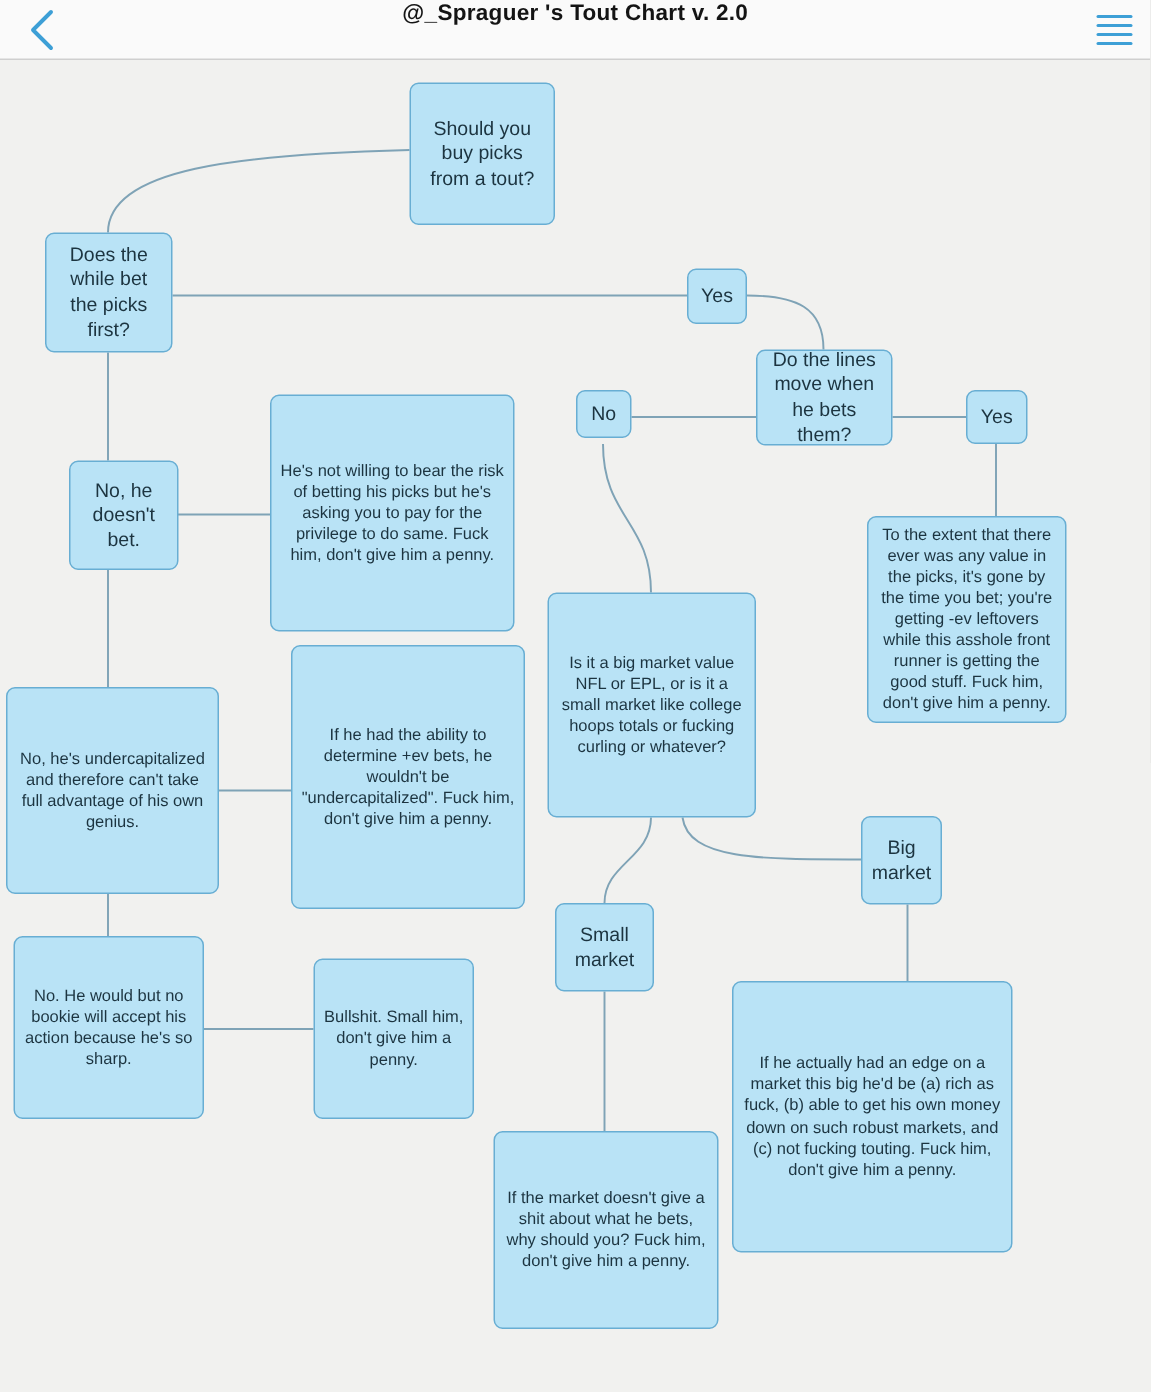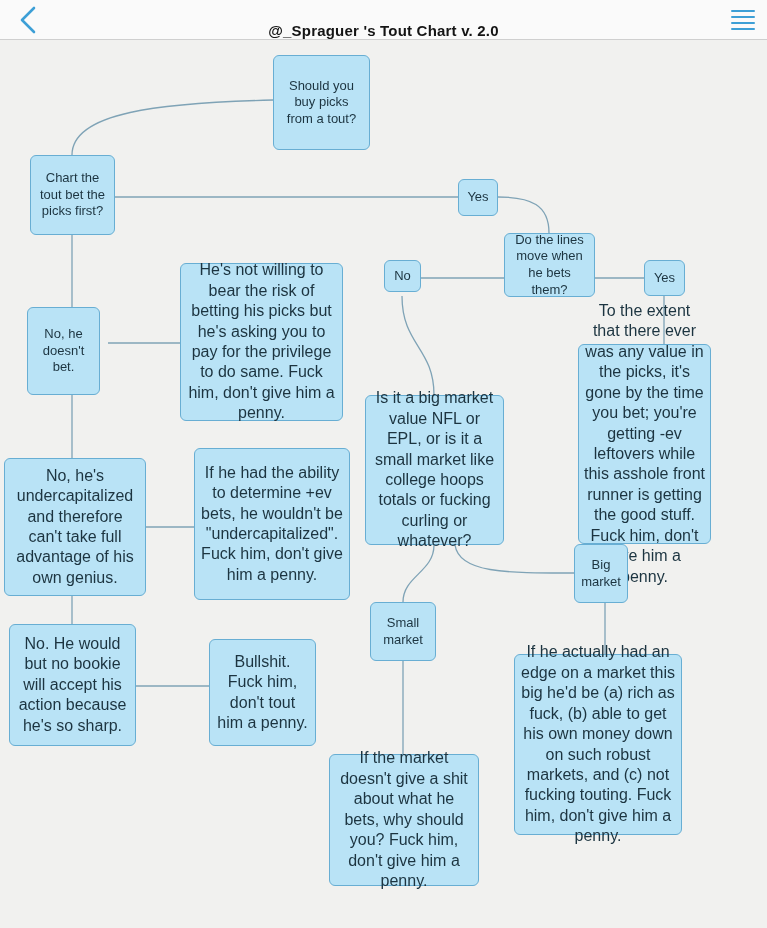--- a/index.html
+++ b/index.html
@@ -5,39 +5,39 @@
   * { margin:0; padding:0; box-sizing:border-box; }
   html,body { background:#e4e4e4; }
   body { font-family:"Liberation Sans", sans-serif; }
   .screen {
     position:relative; width:767px; height:928px;
     background:#f1f1ef; overflow:hidden; margin:0 auto;
   }
   .header {
     position:absolute; top:0; left:0; width:767px; height:40px;
     background:#fafafa; border-bottom:1px solid #cfcfcf;
-    display:flex; align-items:flex-end; justify-content:center; z-index:10;
+    display:flex; align-items:flex-start; justify-content:center; z-index:10;
   }
   .title { font-weight:bold; font-size:15px; color:#141414; letter-spacing:.2px; }
   .back-btn {
     position:absolute; left:10px; top:3px; width:36px; height:34px;
     display:flex; align-items:center; justify-content:center;
     background:none; border:none; cursor:pointer;
   }
   .menu-btn {
     position:absolute; right:12px; top:6px; width:32px; height:28px;
     display:flex; flex-direction:column; justify-content:center; gap:4px;
     background:none; border:none; cursor:pointer; align-items:flex-end;
   }
   .menu-btn .bar { width:24px; height:2px; background:#3d9fd6; border-radius:1px; }
   .edges { position:absolute; top:0; left:0; z-index:1; }
   .node {
     position:absolute; z-index:2;
     background:#b9e3f6; border:1px solid #68aed3; border-radius:6px;
-    color:#1c3440; font-size:16px; line-height:1.28;
+    color:#1c3440; font-size:11px; line-height:1.28;
     display:flex; align-items:center; justify-content:center;
     text-align:center; padding:6px;
   }
   .node.s { font-size:13px; }
 </style>
 </head>
 <body>
 
 <div class="screen">
 
@@ -73,47 +73,47 @@
       <path d="M136,686 L209,686"></path>
       <path d="M434,545 C434,572 403,576 403,602"></path>
       <path d="M455,545 C459,573 505,573 574,573"></path>
       <path d="M605,603 L605,654"></path>
       <path d="M403,661 L403,754"></path>
     </g>
   </svg>
 
   <div class="node s" style="left:273px;top:55px;width:97px;height:95px">Should you buy picks from a tout?</div>
 
-  <div class="node s" style="left:30px;top:155px;width:85px;height:80px">Chart the tout bet the picks first?</div>
+  <div class="node s" style="left:30px;top:155px;width:85px;height:80px">Does the while bet the picks first?</div>
 
   <div class="node s" style="left:458px;top:179px;width:40px;height:37px">Yes</div>
 
   <div class="node s" style="left:504px;top:233px;width:91px;height:64px">Do the lines move when he bets them?</div>
 
   <div class="node s" style="left:384px;top:260px;width:37px;height:32px">No</div>
 
   <div class="node s" style="left:644px;top:260px;width:41px;height:36px">Yes</div>
 
-  <div class="node s" style="left:27px;top:307px;width:73px;height:88px">No, he doesn't bet.</div>
+  <div class="node s" style="left:46px;top:307px;width:73px;height:73px">No, he doesn't bet.</div>
 
   <div class="node" style="left:180px;top:263px;width:163px;height:158px">He's not willing to bear the risk of betting his picks but he's asking you to pay for the privilege to do same. Fuck him, don't give him a penny.</div>
 
-  <div class="node" style="left:578px;top:344px;width:133px;height:200px;padding:5px">To the extent that there ever was any value in the picks, it's gone by the time you bet; you're getting -ev leftovers while this asshole front runner is getting the good stuff. Fuck him, don't give him a penny.</div>
+  <div class="node" style="left:578px;top:344px;width:133px;height:138px;padding:5px">To the extent that there ever was any value in the picks, it's gone by the time you bet; you're getting -ev leftovers while this asshole front runner is getting the good stuff. Fuck him, don't give him a penny.</div>
 
   <div class="node" style="left:365px;top:395px;width:139px;height:150px">Is it a big market value NFL or EPL, or is it a small market like college hoops totals or fucking curling or whatever?</div>
 
   <div class="node" style="left:4px;top:458px;width:142px;height:138px">No, he's undercapitalized and therefore can't take full advantage of his own genius.</div>
 
-  <div class="node" style="left:194px;top:448px;width:156px;height:152px">If he had the ability to determine +ev bets, he wouldn't be "undercapitalized". Fuck him, don't give him a penny.</div>
+  <div class="node" style="left:194px;top:430px;width:156px;height:176px">If he had the ability to determine +ev bets, he wouldn't be "undercapitalized". Fuck him, don't give him a penny.</div>
 
   <div class="node s" style="left:574px;top:544px;width:54px;height:59px">Big market</div>
 
   <div class="node s" style="left:370px;top:602px;width:66px;height:59px">Small market</div>
 
   <div class="node" style="left:9px;top:624px;width:127px;height:122px">No. He would but no bookie will accept his action because he's so sharp.</div>
 
-  <div class="node" style="left:209px;top:639px;width:107px;height:107px">Bullshit. Fuck him, don't tout him a penny.</div>
+  <div class="node" style="left:209px;top:639px;width:107px;height:107px">Bullshit. Small him, don't give him a penny.</div>
 
-  <div class="node" style="left:514px;top:654px;width:168px;height:181px">If he actually had an edge on a market this big he'd be (a) rich as fuck, (b) able to get his own money down on such robust markets, and (c) not fucking touting. Fuck him, don't give him a penny.</div>
+  <div class="node" style="left:488px;top:654px;width:187px;height:181px">If he actually had an edge on a market this big he'd be (a) rich as fuck, (b) able to get his own money down on such robust markets, and (c) not fucking touting. Fuck him, don't give him a penny.</div>
 
   <div class="node" style="left:329px;top:754px;width:150px;height:132px">If the market doesn't give a shit about what he bets, why should you? Fuck him, don't give him a penny.</div>
 
 </div>
 
 </body></html>

